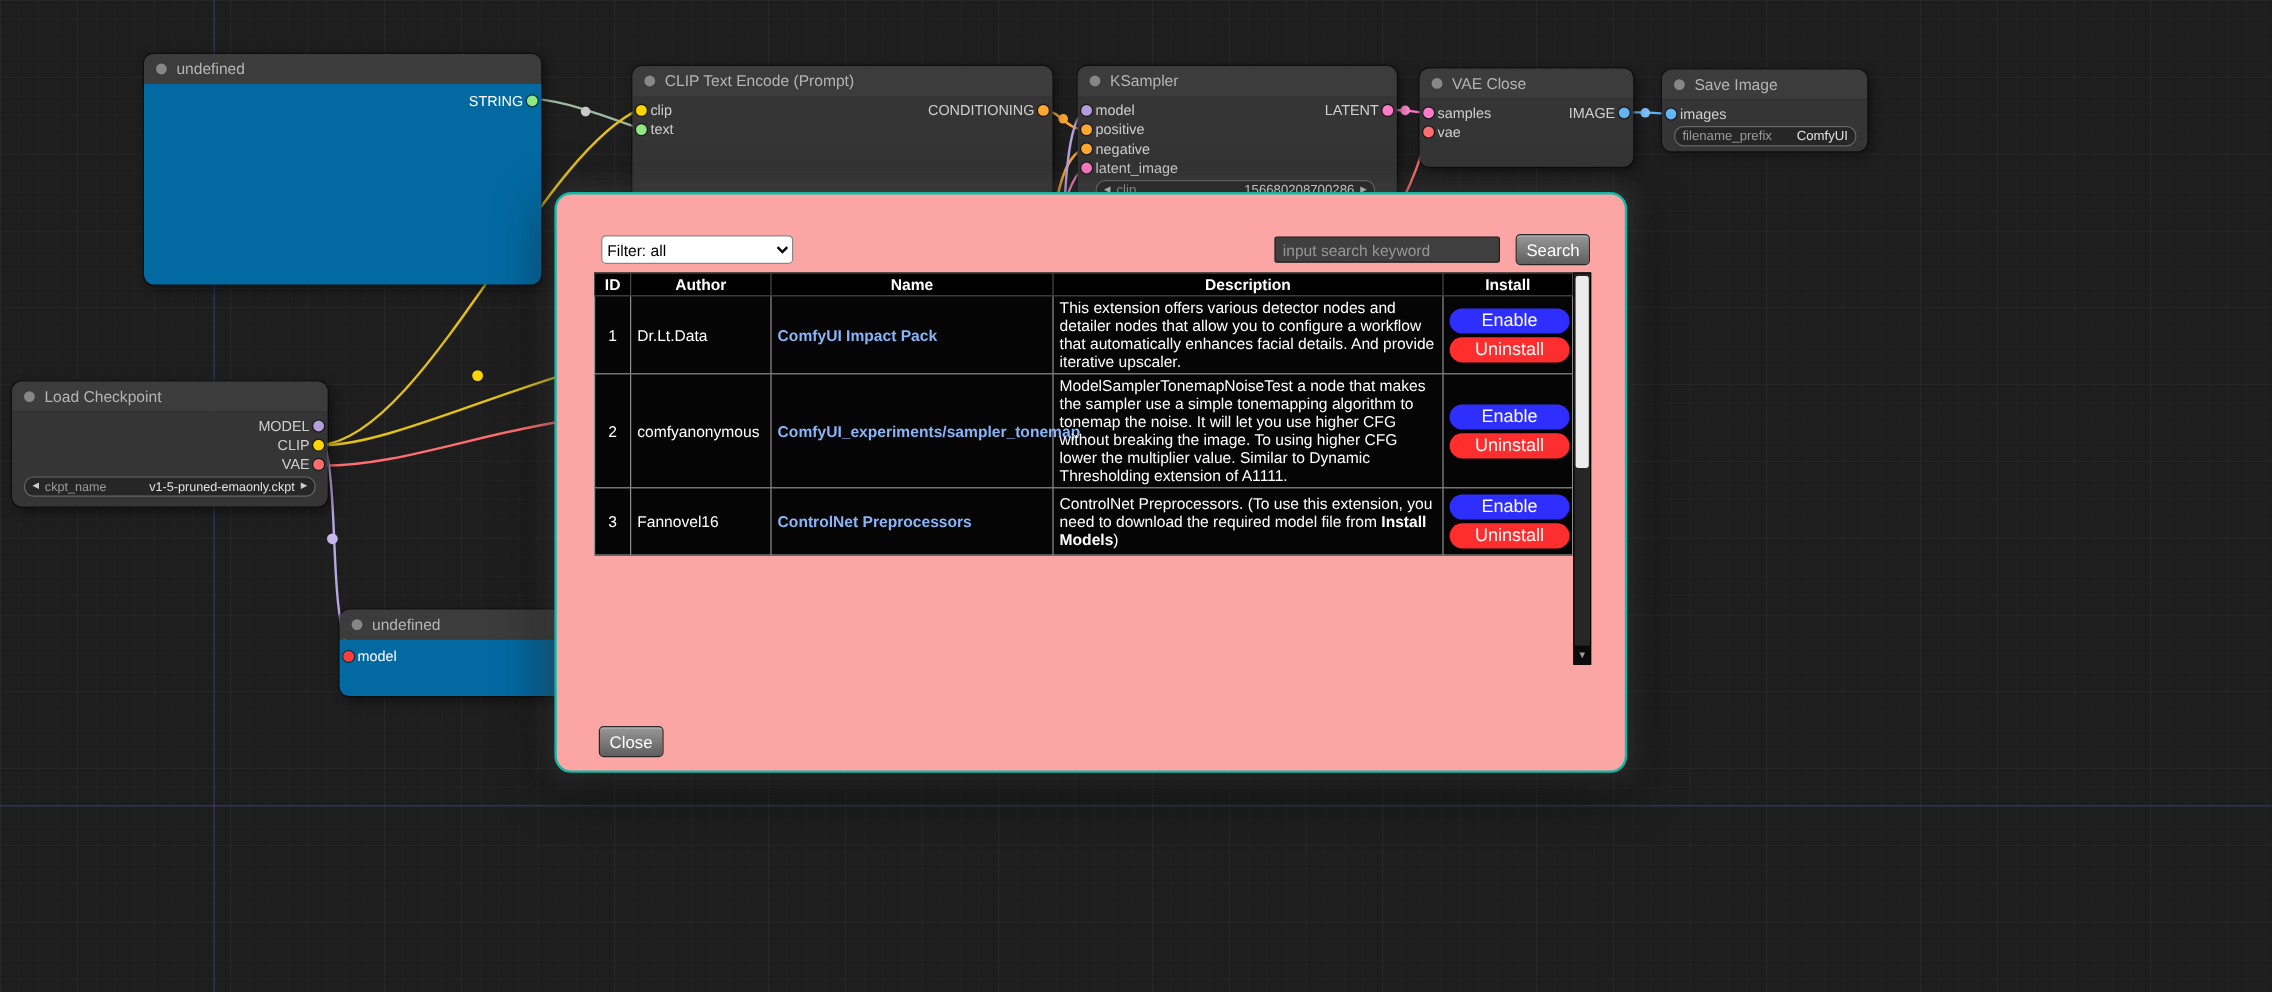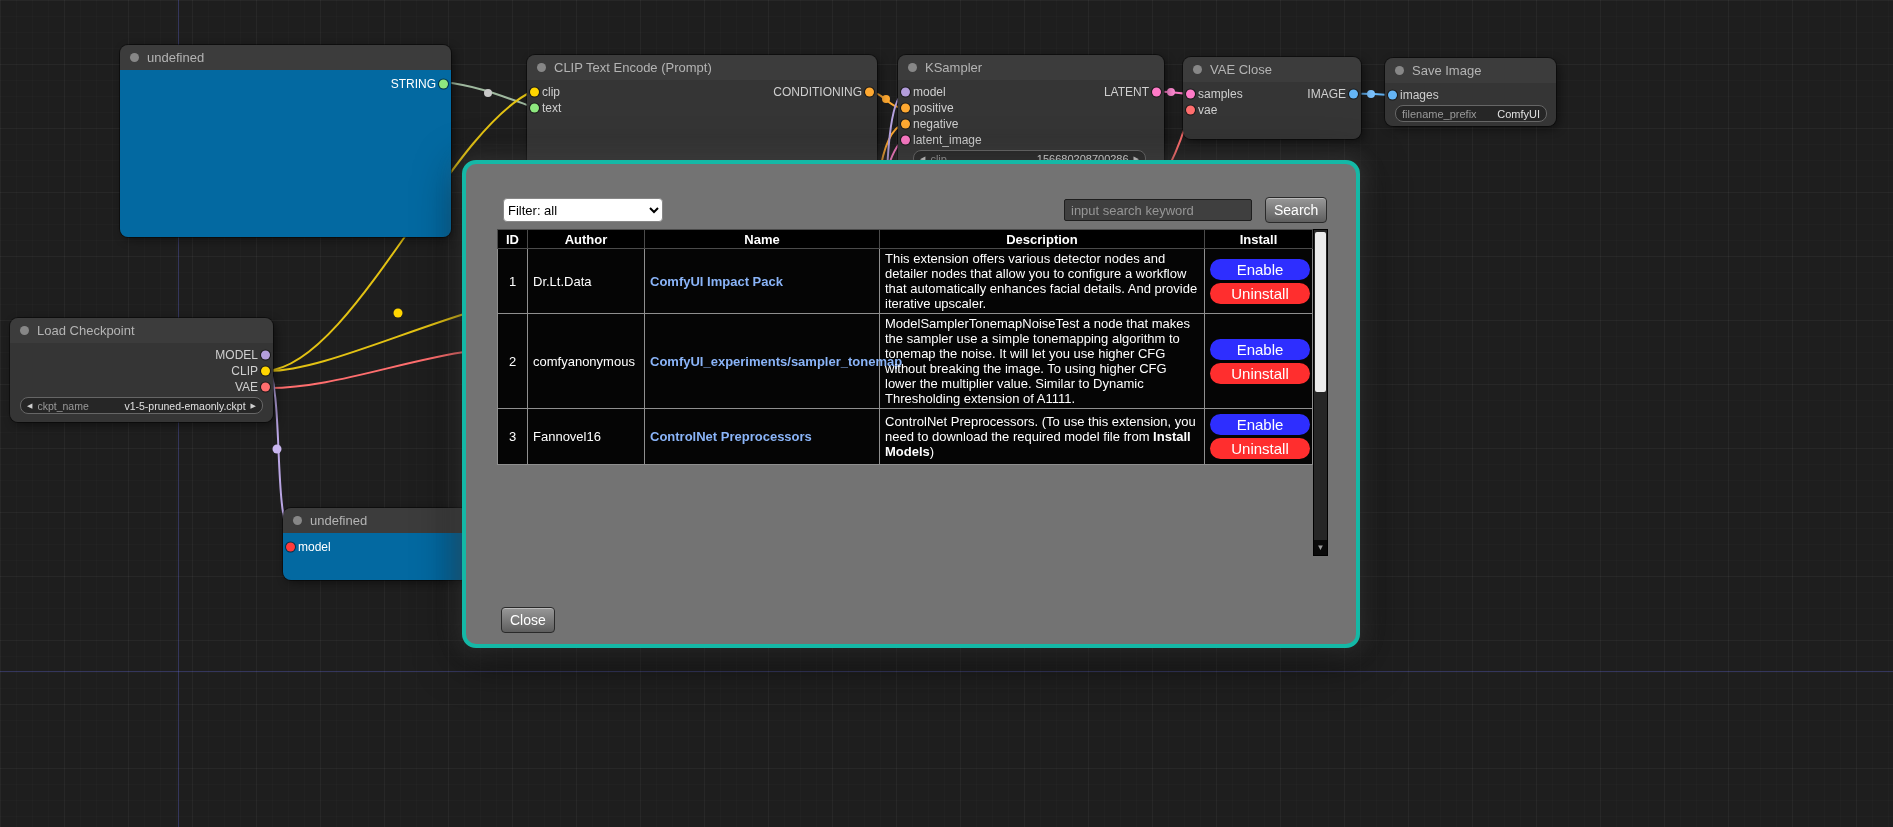--- a/index.html
+++ b/index.html
@@ -59,21 +59,21 @@
   #node-save-image .nbody{padding-bottom:4px}
   #node-save-image .widget{margin:2px 9px 0 10px}
   #node-load-checkpoint{left:10px;top:318px;width:263px}
   #node-load-checkpoint .nbody{padding-bottom:8px}
   #node-load-checkpoint .widget{margin:2px 10px 0 10px;font-size:10.5px}
   #node-undefined-bottom{left:283px;top:508px;width:186px}
   #node-undefined-bottom .nbody{height:41px;padding-top:6px}
 
   
   .dialog{position:absolute;left:462px;top:160px;width:890px;height:480px;z-index:10;
-    background:#737373;border:4px solid #14b8a6;border-radius:14px;
+    background:#fca5a5;border:2px solid #14b8a6;border-radius:14px;
     box-shadow:0 0 22px 6px rgba(210,210,210,0.12), 0 10px 45px rgba(0,0,0,0.65)}
   .dialog select{position:absolute;left:37px;top:34px;width:160px;height:24px;
     background:#fff;color:#000;border:1px solid #888;border-radius:4px;font-size:13px;font-family:"Liberation Sans",sans-serif}
   .dialog input[type=text]{position:absolute;left:598px;top:35px;width:188px;height:22px;box-sizing:border-box;
     background:#3f3f3f;border:1px solid #1e1e1e;border-radius:2px;color:#ddd;font-size:13px;padding:0 6px;font-family:"Liberation Sans",sans-serif}
   .dialog input[type=text]::placeholder{color:#969696}
   .sysbtn{position:absolute;height:26px;min-width:49px;padding:0 8px;
     background:linear-gradient(#989898,#5e5e5e);border:1px solid #2a2a2a;border-radius:4px;
     box-shadow:inset 0 1px 0 rgba(255,255,255,0.35);color:#fff;font-size:14px;font-family:Liberation Sans, sans-serif;cursor:pointer}
   .sysbtn.search{left:799px;top:33px}

